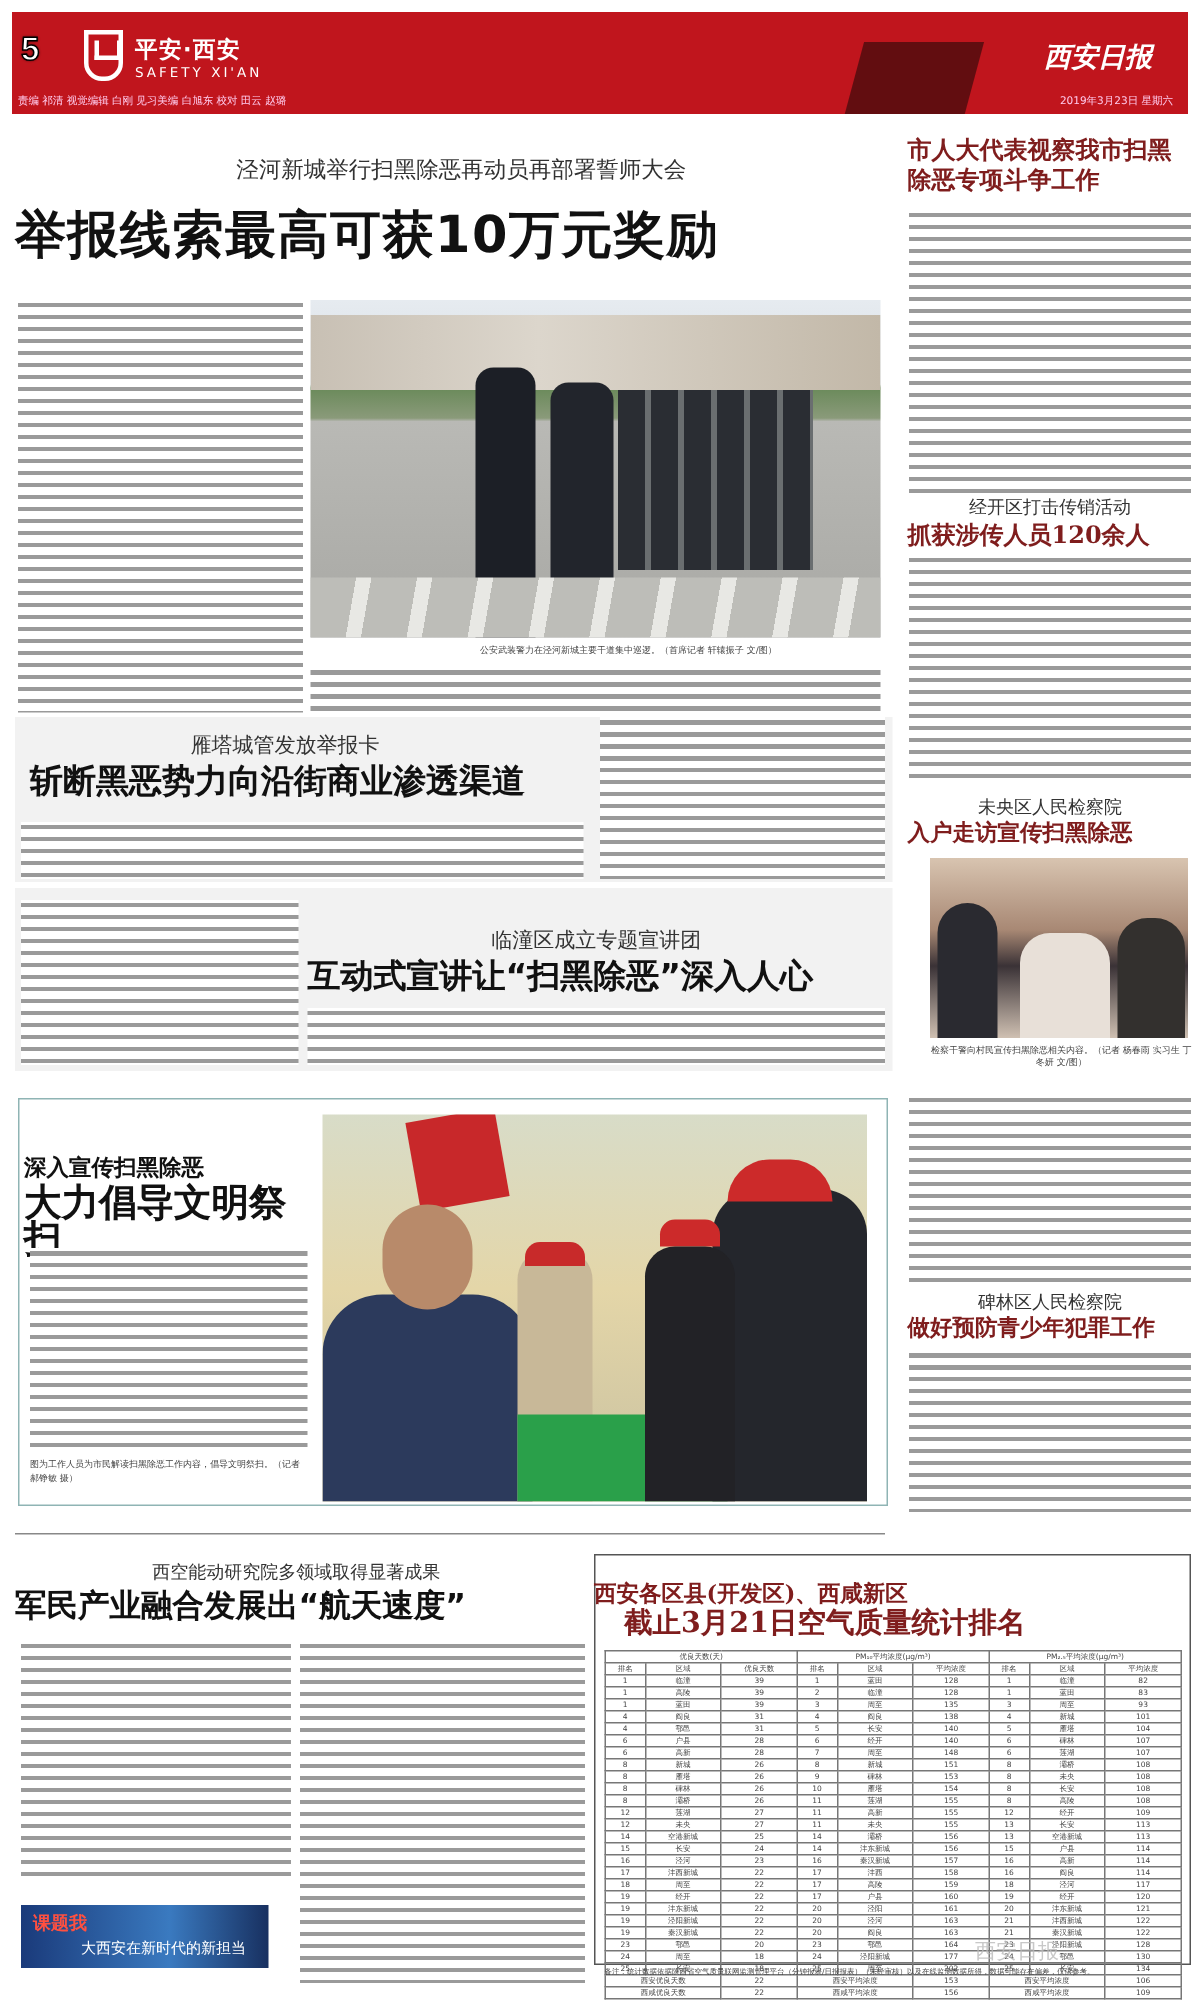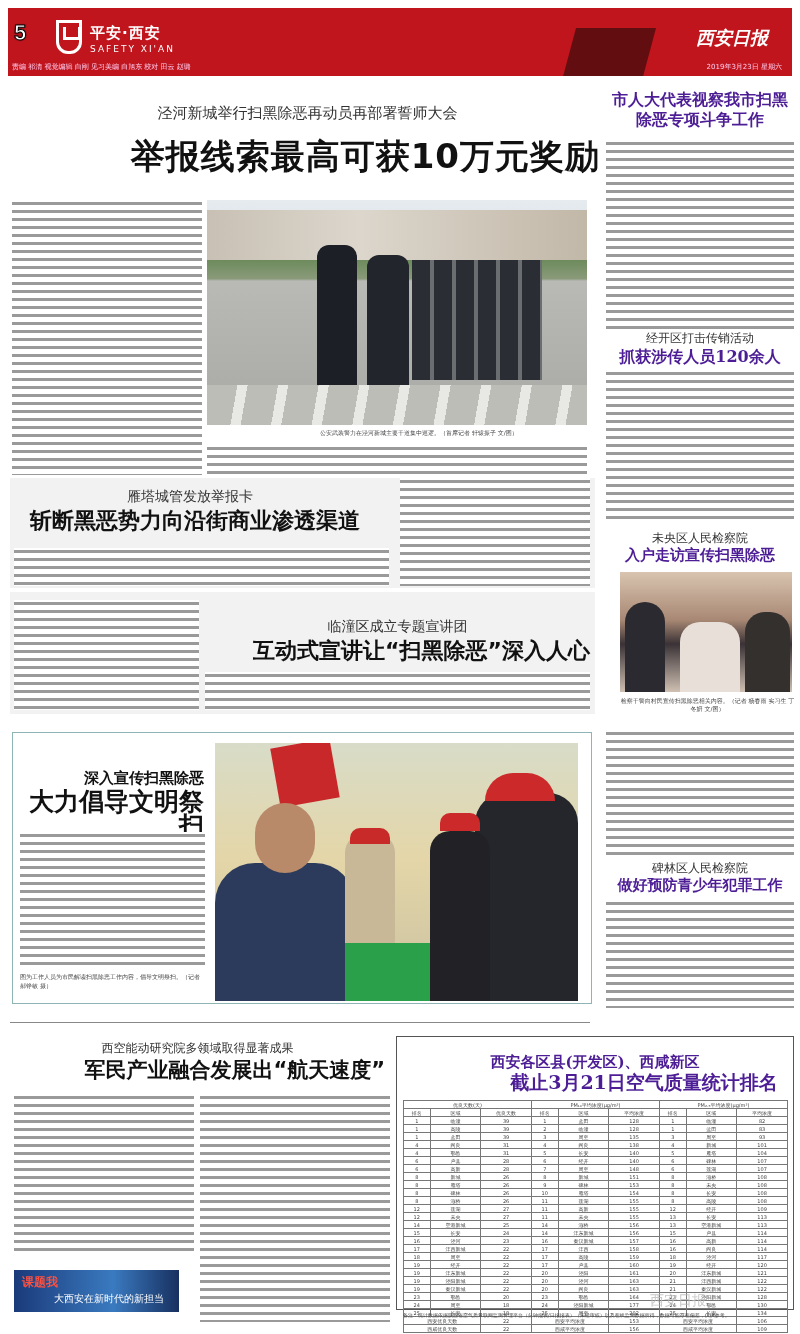--- a/index.html
+++ b/index.html
@@ -9,22 +9,22 @@
 .banner .logo{position:absolute;left:48px;top:12px;width:26px;height:34px;border:3px solid #fff;border-radius:0 0 12px 12px}
 .banner .logo:before{content:"";position:absolute;left:4px;top:4px;width:12px;height:10px;border:3px solid #fff;border-top:none}
 .banner .brand{position:absolute;left:82px;top:16px;font-size:15px;font-weight:bold;letter-spacing:1px}
 .banner .brand-en{position:absolute;left:82px;top:36px;font-size:9px;letter-spacing:2px}
 .banner .slogan{position:absolute;left:258px;top:14px;font-size:26px;font-weight:bold;letter-spacing:2px}
 .banner .mark{position:absolute;left:560px;top:20px;width:80px;height:60px;background:#3a0a0c;transform:skewX(-15deg);opacity:.7}
 .banner .paper{position:absolute;right:24px;top:18px;font:italic bold 18px "DejaVu Serif",serif}
 .banner .credits{position:absolute;left:4px;bottom:4px;font-size:7px;color:#fce}
 .banner .date{position:absolute;right:10px;bottom:4px;font-size:7px;color:#fce}
 .subhead{position:absolute;text-align:center;font-size:15px;color:#333}
-.headline{position:absolute;text-align:right;font-weight:bold;color:#111}
-.serifh{font-family:"DejaVu Serif",serif;font-weight:bold;color:#4c1d95;position:absolute;text-align:center}
+.headline{position:absolute;text-align:left;font-weight:bold;color:#111}
+.serifh{font-family:"DejaVu Serif",serif;font-weight:bold;color:#7f1d1d;position:absolute;}
 .body{position:absolute;font-size:5px;line-height:8px;color:#555;overflow:hidden;word-break:break-all;text-indent:2em}
 .txt{background:repeating-linear-gradient(#fff 0 2px,#9a9a9a 2px 5px,#fff 5px 8px)}
 .photo{position:absolute;overflow:hidden}
 .caption{position:absolute;font-size:6px;color:#444;white-space:nowrap}
 .panel{position:absolute;background:#f2f2f2}
 .boxed{position:absolute;border:1px solid #8fb4b4}
 table.aq{position:absolute;border-collapse:collapse;font-size:5px;color:#444}
 table.aq td,table.aq th{border:1px solid #777;text-align:center;padding:0;height:8px;font-weight:normal}
 .rule{position:absolute;height:1px;background:#888}
 </style>

